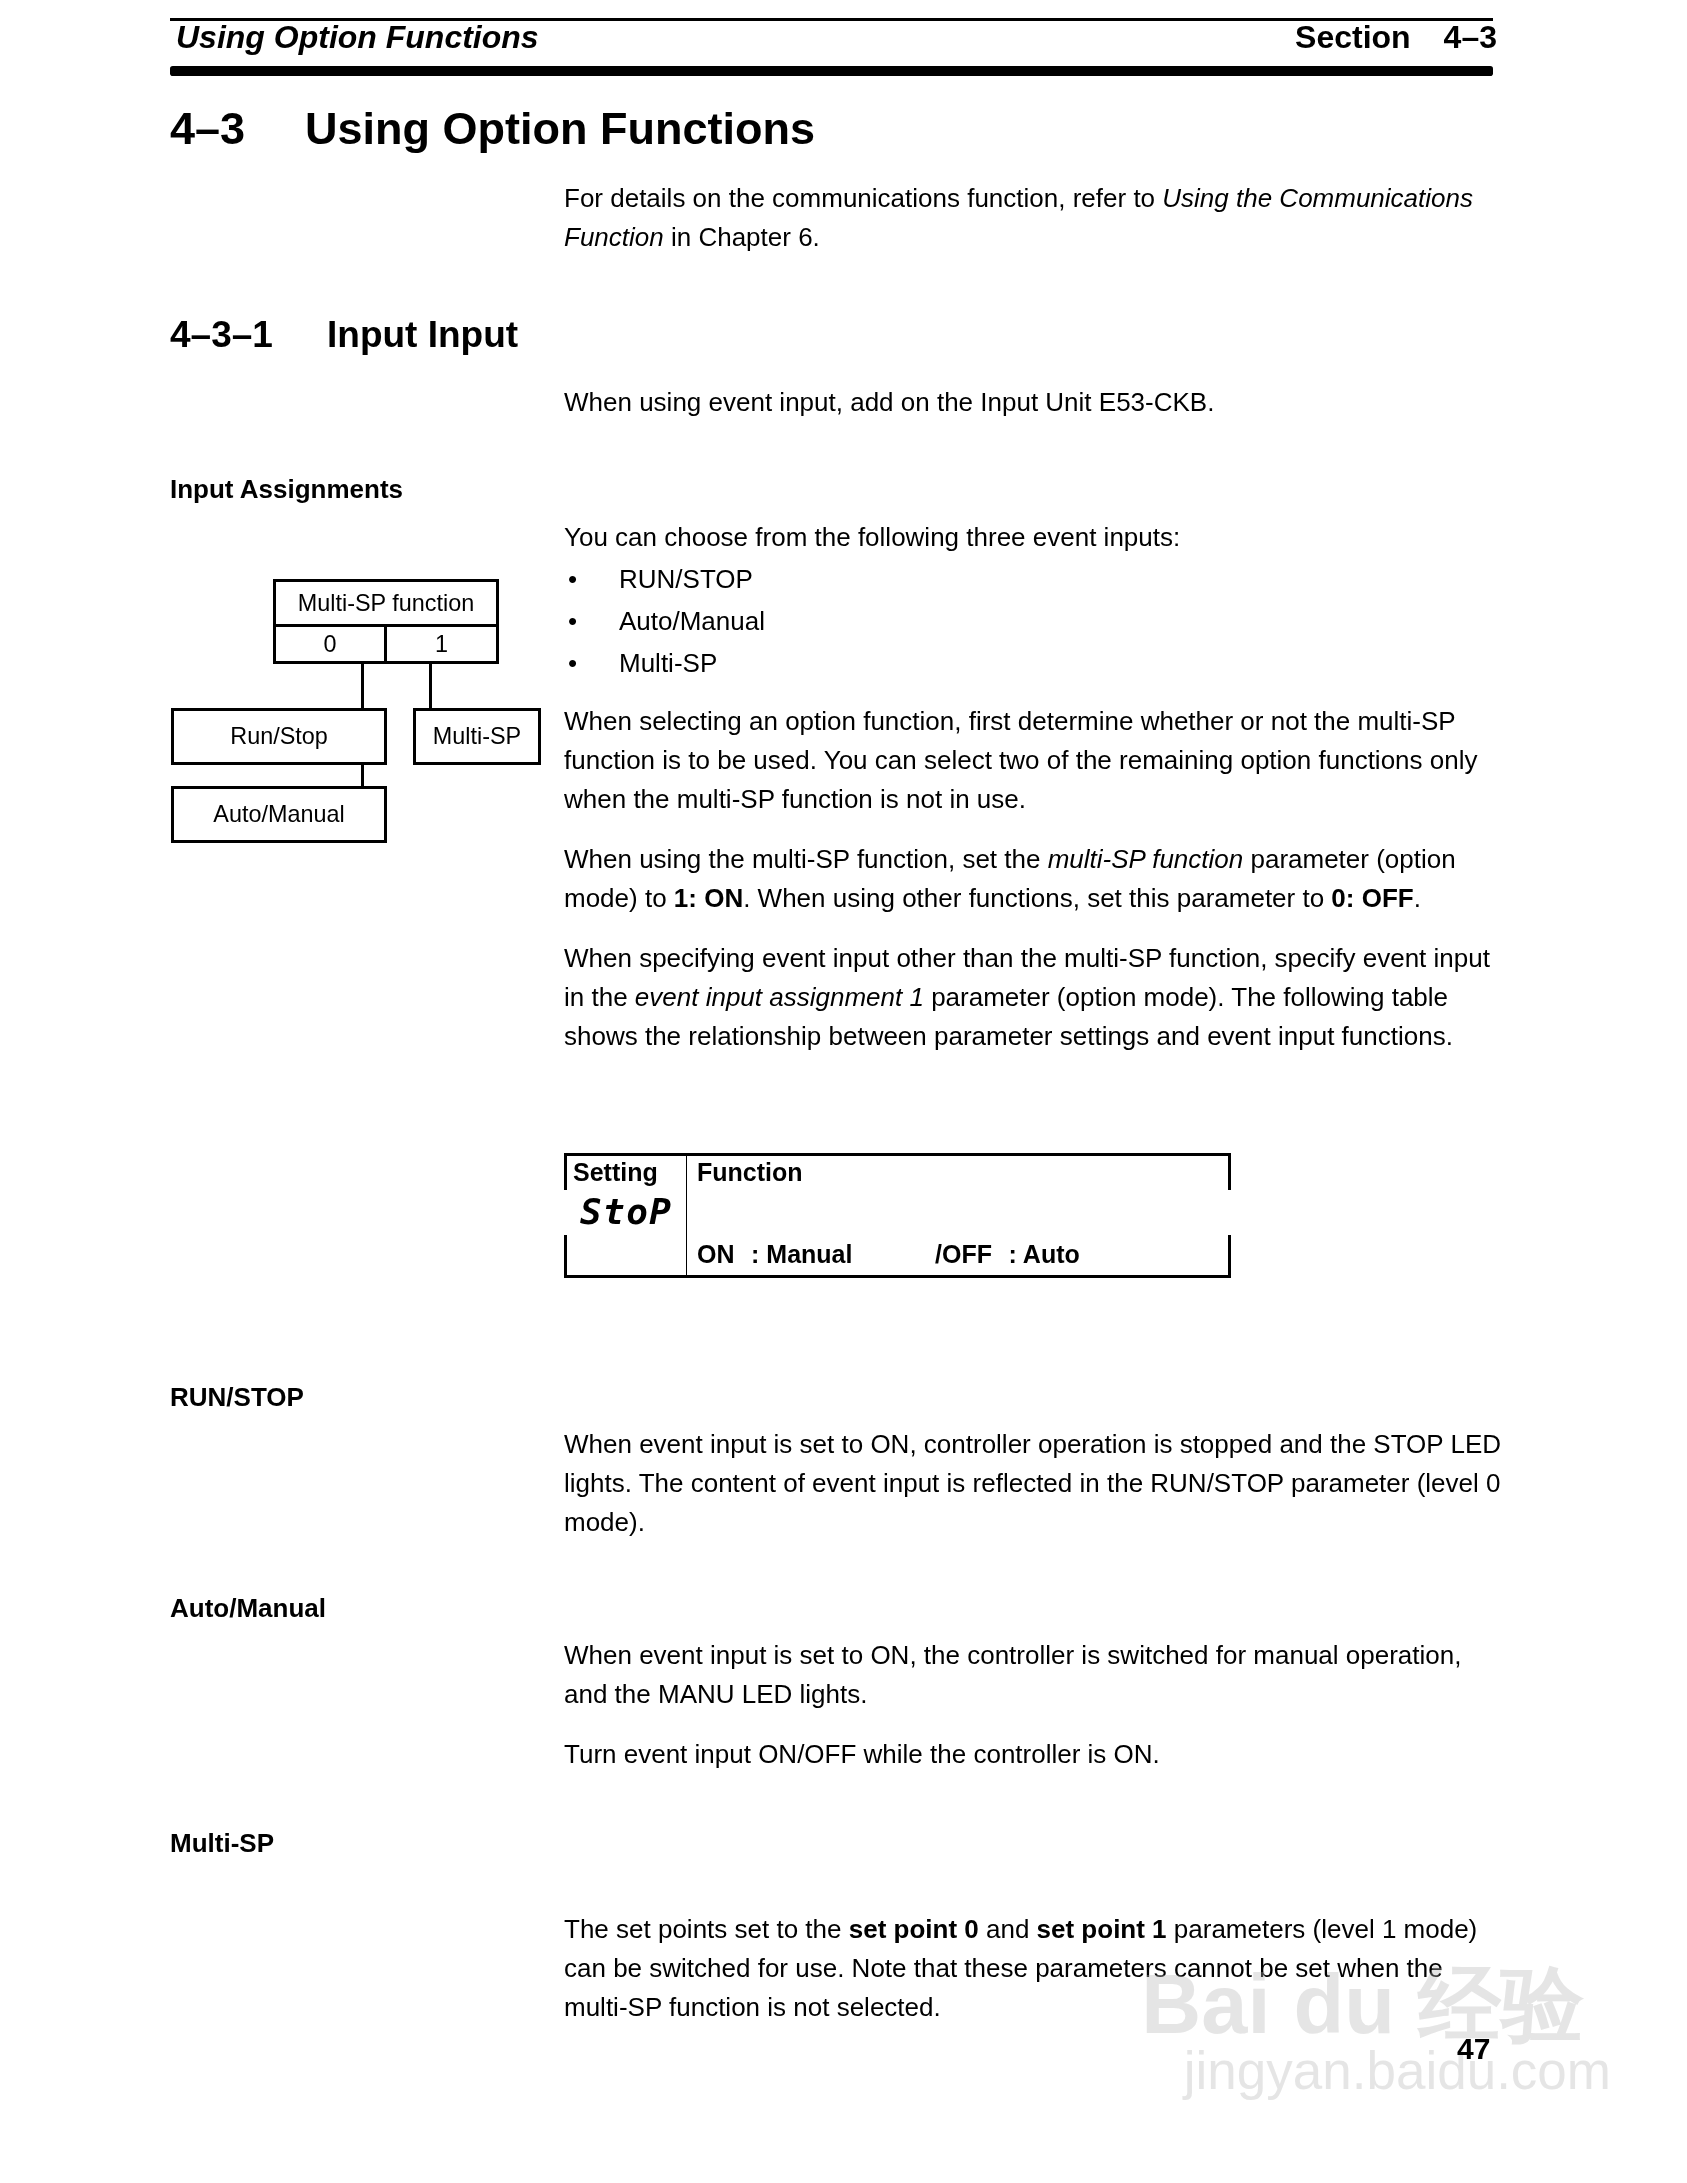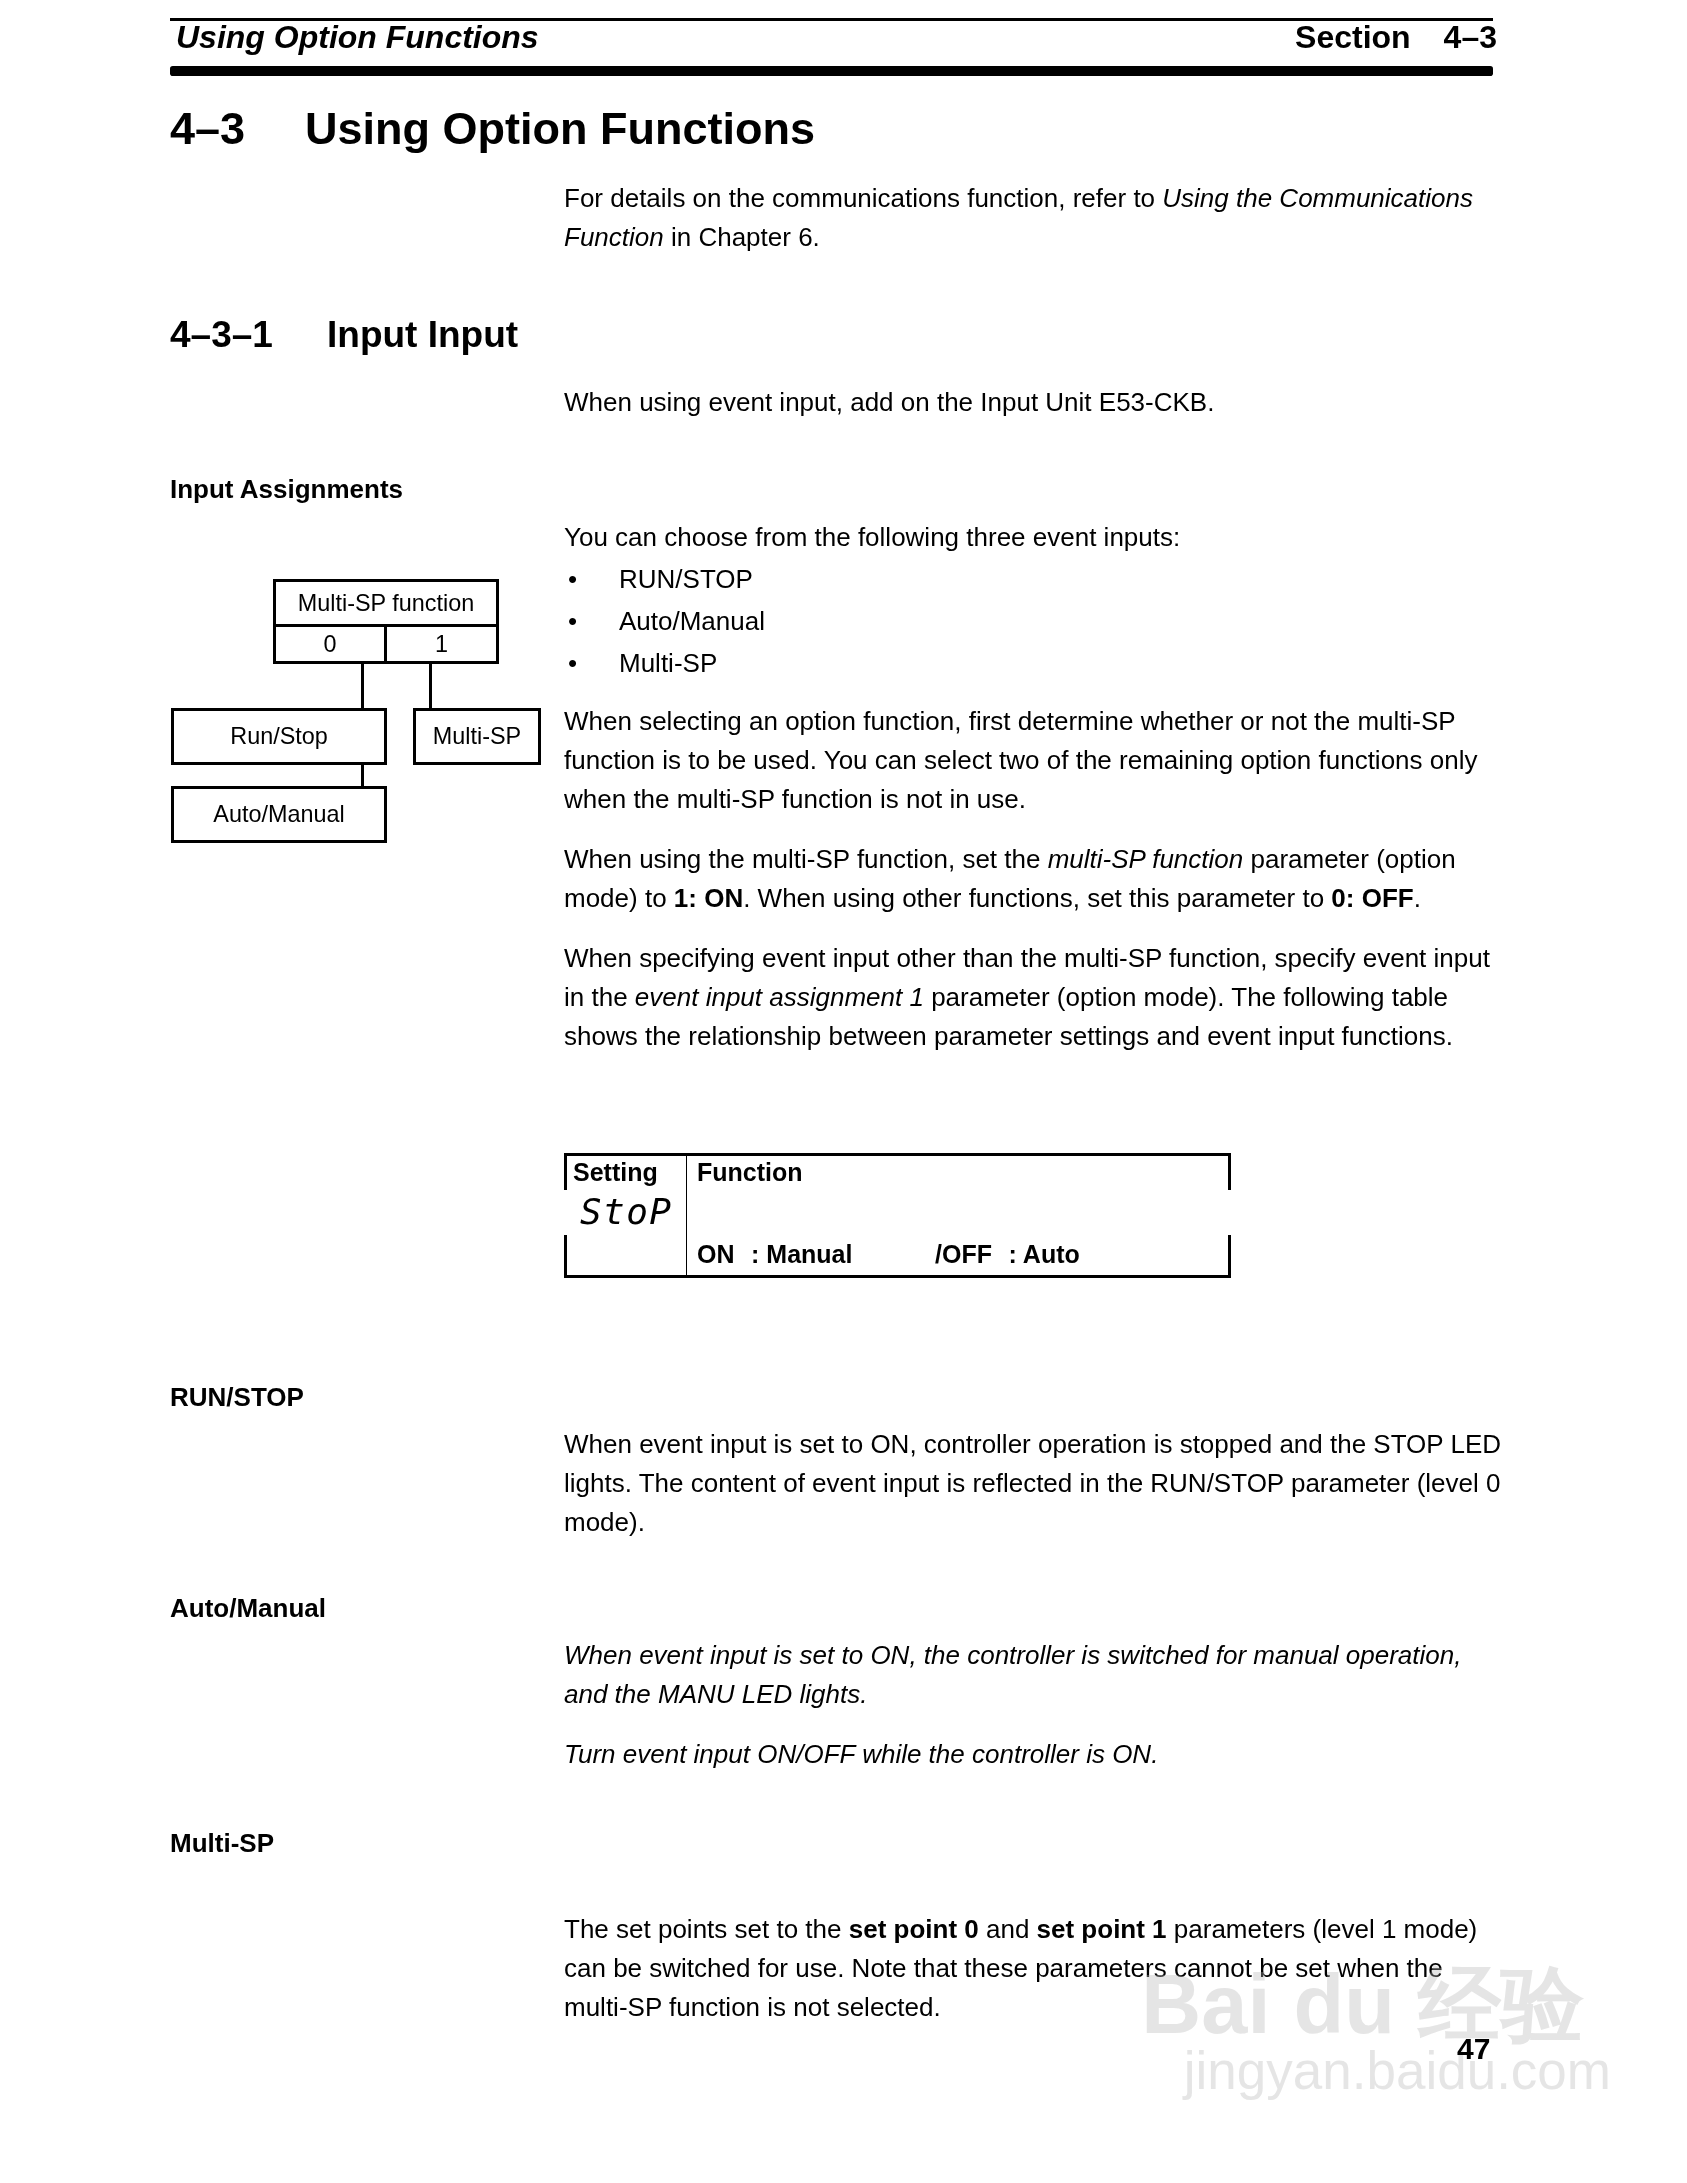--- a/index.html
+++ b/index.html
@@ -20,21 +20,21 @@
     .side { left: 170px; font-size: 26px; font-weight: bold; }
     .body { left: 564px; width: 937px; font-size: 26px; line-height: 39px; }
     .body p { margin: 0; }
     .bullets { list-style: none; margin: 0; padding: 0; }
     .bullets li { position: relative; padding-left: 55px; height: 42px; }
     .bullets li .dot { position: absolute; left: 4.1px; top: 0; }
     
     .dbox { position: absolute; border: 3.4px solid #000; box-sizing: border-box; font-size: 23.4px;
             display: flex; align-items: center; justify-content: center; }
     .dline { position: absolute; background: #000; width: 3.4px; }
-    .seg7 { font-family: "DejaVu Sans Mono", monospace; font-size: 36px; font-weight: normal; font-style: italic; letter-spacing: 1.4px; }
+    .seg7 { font-family: "DejaVu Sans Mono", monospace; font-size: 36px; font-weight: bold; font-style: italic; letter-spacing: 1.4px; }
     .watermark { right: 103px; top: 1950px; font-size: 83px; font-weight: bold; color: rgba(180,180,180,0.35); }
     .watermark2 { right: 76px; top: 2040px; font-size: 53px; color: rgba(180,180,180,0.35); }
     .pagenum { left: 1457px; top: 2032px; font-size: 30px; font-weight: bold; }
   </style>
 </head>
 <body>
 
 <div class="rule-thin" style="top:18px;"></div>
 <div class="abs hdr-left">Using Option Functions</div>
 <div class="abs hdr-right">
@@ -98,21 +98,21 @@
   <div class="abs" style="left:935px; top:1240px; font-size:25px; font-weight:bold;">
     <span>/OFF</span>
     <span style="margin-left:9.6px;">: Auto</span>
   </div>
 </div>
 
 <div class="abs side" style="top:1382px;">RUN/STOP</div>
 <div class="abs body" style="top:1425px;">When event input is set to ON, controller operation is stopped and the STOP LED lights. The content of event input is reflected in the RUN/STOP parameter (level 0 mode).</div>
 
 <div class="abs side" style="top:1593px;">Auto/Manual</div>
-<div class="abs body" style="top:1636px;font-style:italic;">
+<div class="abs body" style="top:1636px;">
   <p>When event input is set to ON, the controller is switched for manual operation, and the MANU LED lights.</p>
   <p style="margin-top:20.7px;">Turn event input ON/OFF while the controller is ON.</p>
 </div>
 
 <div class="abs side" style="top:1828px;">Multi-SP</div>
 <div class="abs body" style="top:1870px;margin-top:40px;">
   <p><span>The set points set to the </span><b>set point 0</b><span> and </span><b>set point 1</b><span> parameters (level 1 mode) can be switched for use. Note that these parameters cannot be set when the multi-SP function is not selected.</span></p>
 </div>
 
 <div class="abs watermark">Bai du 经验</div>

